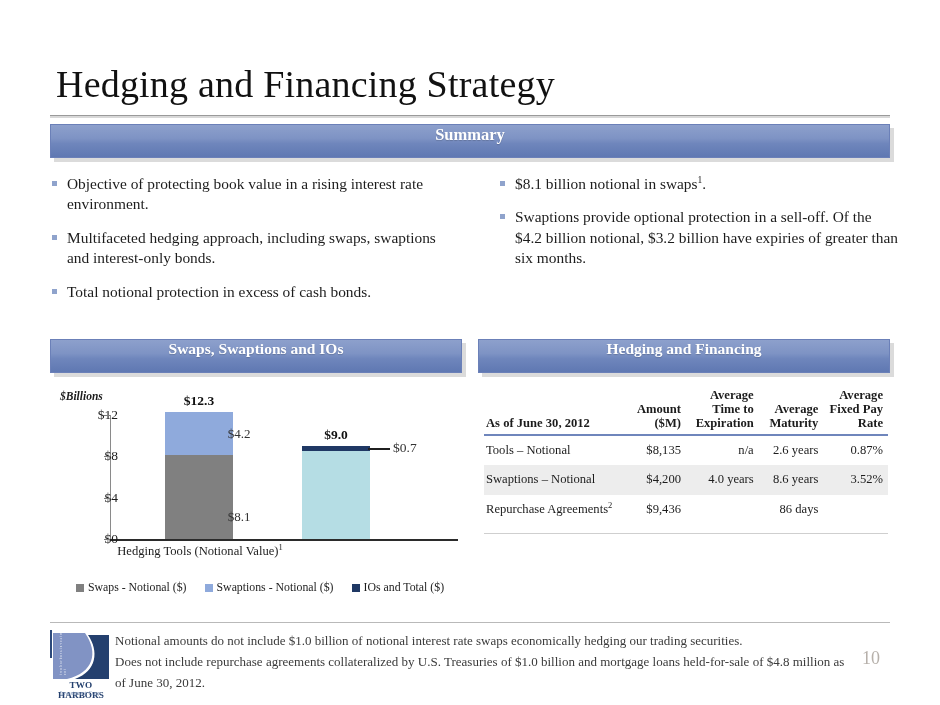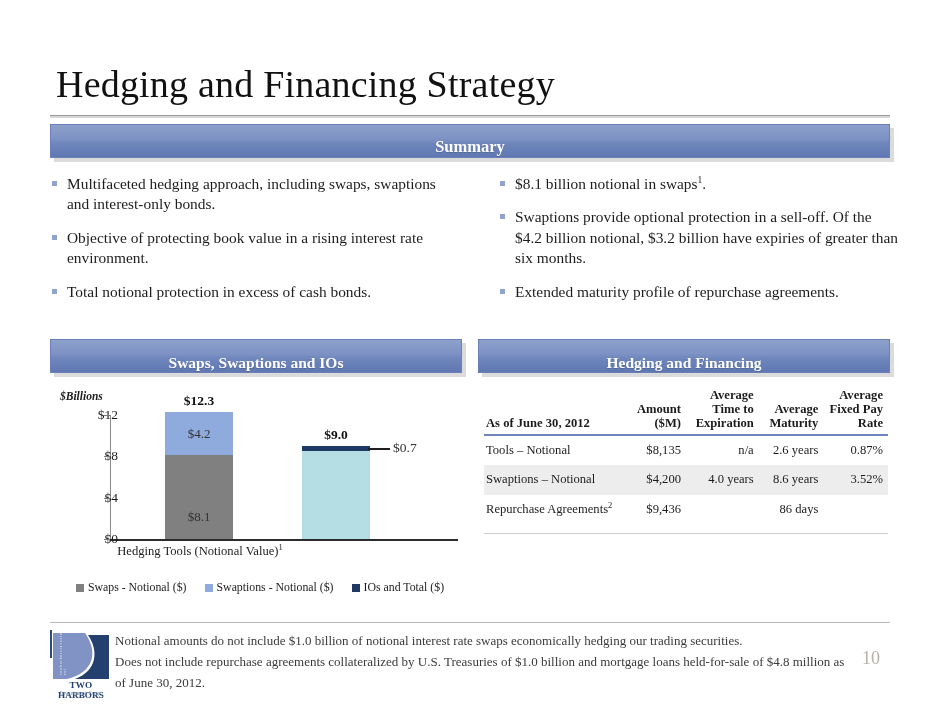--- a/index.html
+++ b/index.html
@@ -20,21 +20,21 @@
   .title-rule{
     position:absolute;left:50px;top:115px;width:840px;height:3px;
     background:linear-gradient(to bottom,#9a9a9a 0 1px,#d8d8d8 1px 3px);
   }
 
   
   .banner{
     position:absolute;height:34px;
     background:linear-gradient(to bottom,#8da0cc 0%,#7e93c4 42%,#6f86bc 58%,#5f78b2 100%);
     color:#ffffff;font-weight:700;font-size:16.5px;
-    display:flex;align-items:flex-end;justify-content:center;
+    display:flex;align-items:flex-start;justify-content:center;
     box-shadow:4px 4px 0 rgba(190,190,190,.55);
     border:1px solid #6b80b8;box-sizing:border-box;
     text-shadow:0 1px 1px rgba(0,0,0,.18);
   }
   .banner-summary{left:50px;top:124px;width:840px;}
   .banner-left{left:50px;top:339px;width:412px;font-size:15.5px;}
   .banner-right{left:478px;top:339px;width:412px;font-size:15.5px;}
 
   
   .bullets{position:absolute;font-size:15.4px;line-height:1.33;color:#1c1c1c;}
@@ -55,21 +55,21 @@
     text-align:right;width:60px;transform:translateY(-50%);
   }
   .tickmark{position:absolute;left:54px;width:6px;height:1px;background:#7a7a7a;}
   .yaxis{position:absolute;left:60px;top:25px;width:1px;height:124px;background:#8a8a8a;}
   .xaxis{position:absolute;left:60px;top:149px;width:348px;height:2px;background:#2b2b2b;}
 
   .bar{position:absolute;bottom:0;}
   .seg{position:absolute;left:0;width:100%;}
   .seg-label{
     position:absolute;left:0;width:100%;text-align:center;
-    font-size:13px;color:#333333;
+    font-size:13px;color:#333333;padding-left:40px;
   }
   .total-label{
     position:absolute;width:100%;text-align:center;left:0;
     font-size:13.5px;font-weight:700;color:#111111;
   }
   .callout-line{position:absolute;height:1.5px;background:#1f1f1f;}
   .callout-text{position:absolute;font-size:13.5px;color:#333;}
 
   .xcat{
     position:absolute;text-align:center;font-size:12.6px;color:#1c1c1c;
@@ -132,44 +132,40 @@
   <div class="title">Hedging and Financing Strategy</div>
   <div class="title-rule"></div>
 
   <div class="banner banner-summary">
     <span>Summary</span>
   </div>
 
   <div class="bullets bul-left">
     <div class="bullet">
       <span class="sq"></span>
+      <span>Objective of protecting book value in a rising interest rate environment.</span>
+    </div>
+    <div class="bullet">
+      <span class="sq"></span>
       <span>Multifaceted hedging approach, including swaps, swaptions and interest-only bonds.</span>
     </div>
     <div class="bullet">
       <span class="sq"></span>
-      <span>Objective of protecting book value in a rising interest rate environment.</span>
-    </div>
-    <div class="bullet">
-      <span class="sq"></span>
       <span>Total notional protection in excess of cash bonds.</span>
     </div>
   </div>
 
   <div class="bullets bul-right">
     <div class="bullet">
       <span class="sq"></span>
       <span>$8.1 billion notional in swaps</span><sup>1</sup><span>.</span>
     </div>
     <div class="bullet">
       <span class="sq"></span>
       <span>Swaptions provide optional protection in a sell-off. Of the $4.2 billion notional, $3.2 billion have expiries of greater than six months.</span>
-    </div>
-    <div class="bullet">
-      <span class="sq"></span>
-      <span>Extended maturity profile of repurchase agreements.</span>
     </div>
   </div>
 
   <div class="banner banner-left">
     <span>Swaps, Swaptions and IOs</span>
   </div>
 
   <div class="banner banner-right">
     <span>Hedging and Financing</span>
   </div>

